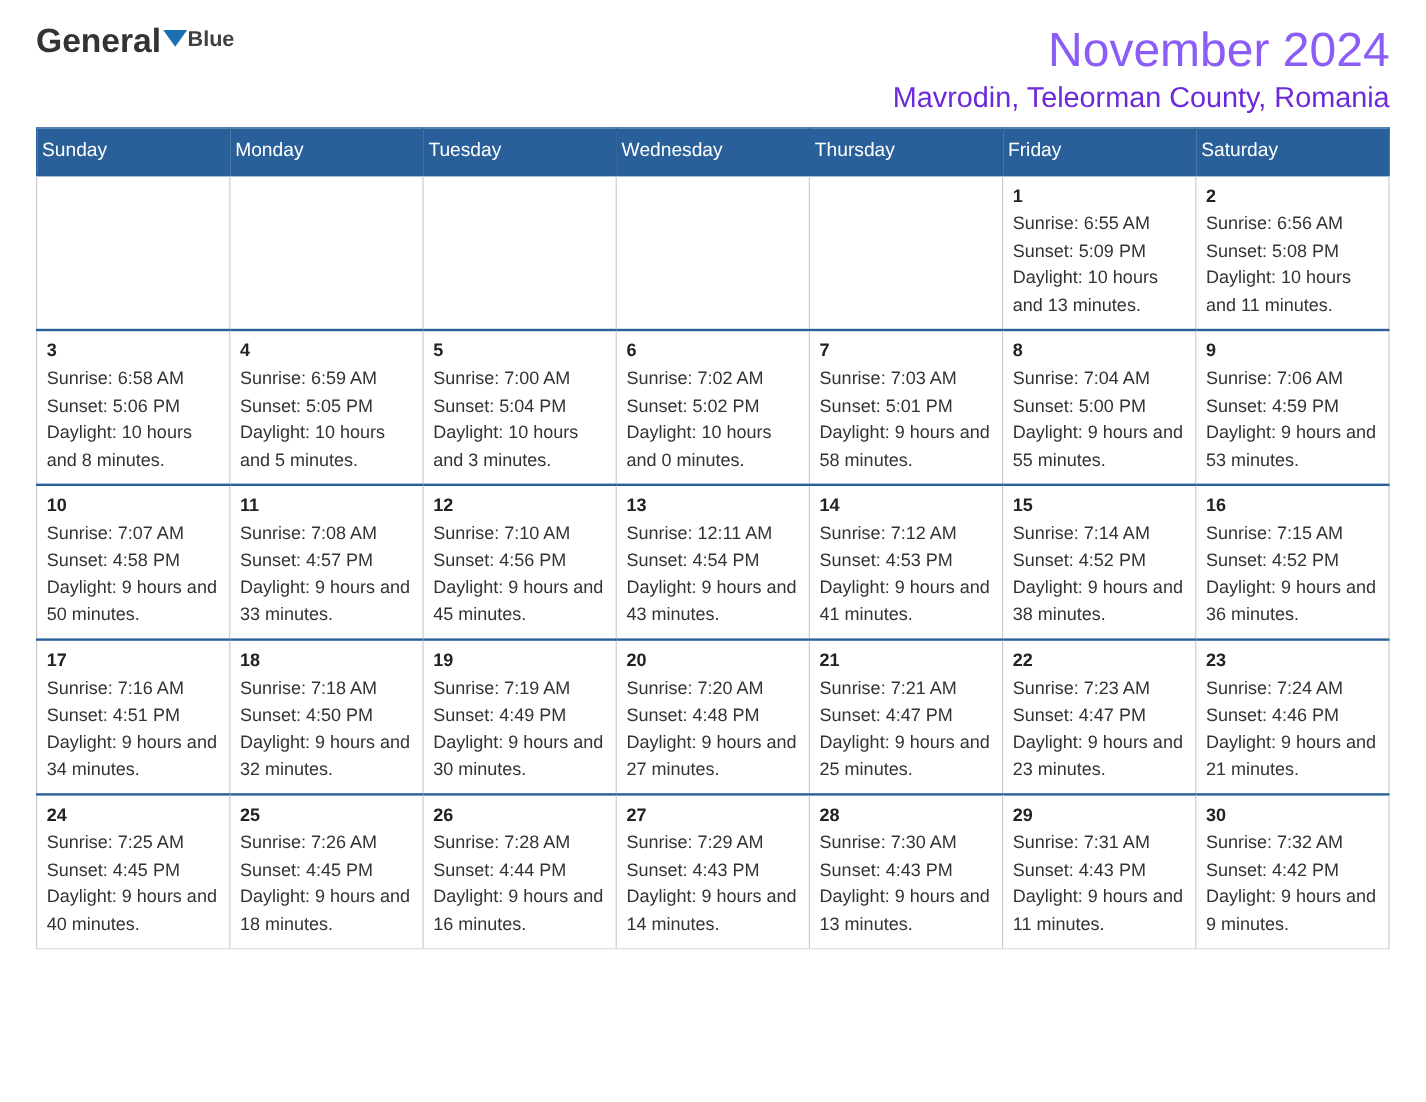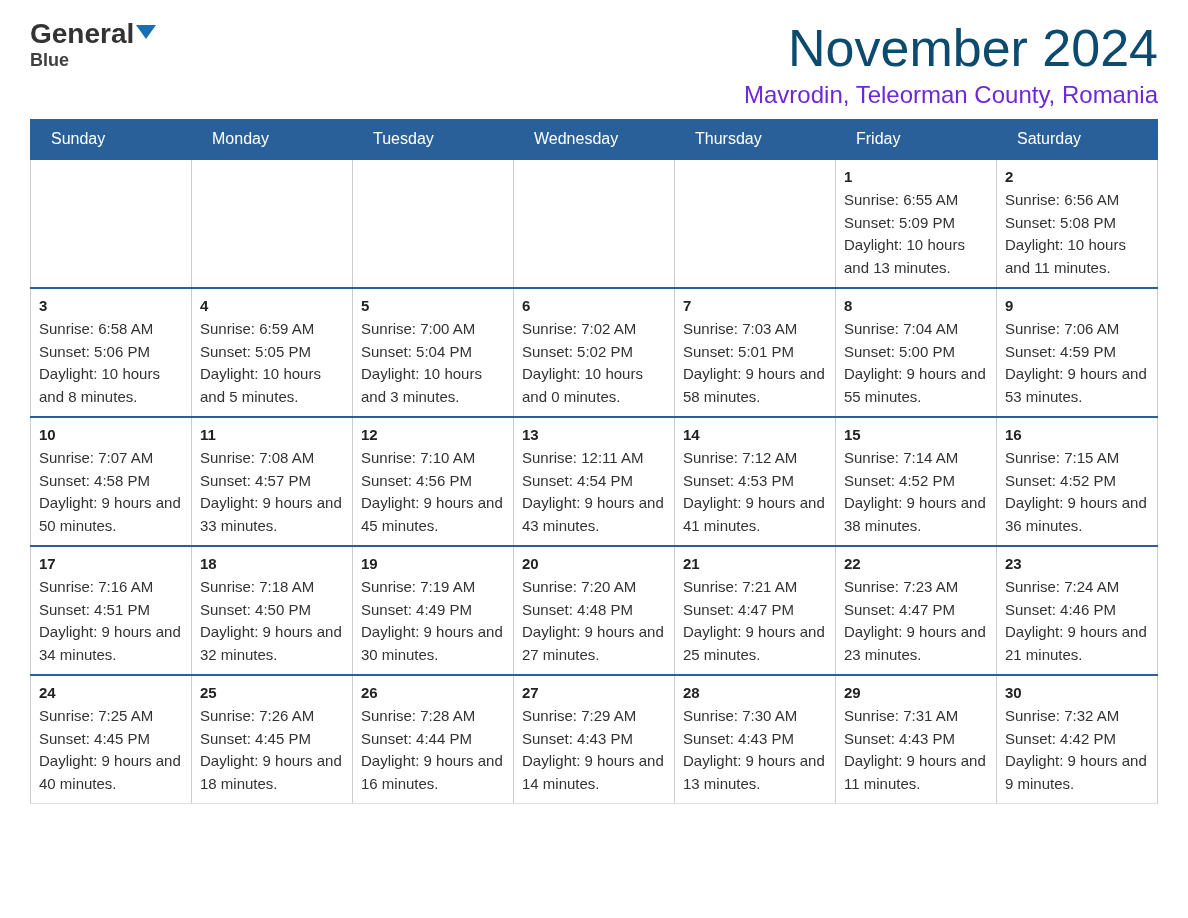--- a/index.html
+++ b/index.html
@@ -12,21 +12,20 @@
       padding: 20px 30px;
     }
     .header-area {
       display: flex;
       justify-content: space-between;
       align-items: flex-start;
       margin-bottom: 10px;
     }
     .logo-area {
       display: flex;
-      flex-direction: column;
       align-items: flex-start;
     }
     .logo-text {
       font-size: 28px;
       font-weight: bold;
       color: #333;
       line-height: 1;
     }
     .logo-triangle {
       display: inline-block;
@@ -43,39 +42,39 @@
     .logo-sub {
       color: #404040;
       font-size: 18px;
       font-weight: bold;
       margin-top: 2px;
     }
     .title-area {
       text-align: right;
     }
     .month-title {
-      font-size: 52px;
+      font-size: 40px;
       font-weight: normal;
-      color: #0c4a6e;
+      color: #8b5cf6;
       line-height: 1.1;
     }
     .location-title {
       font-size: 24px;
       color: #6d28d9;
       margin-top: 4px;
     }
     .calendar-table {
       width: 100%;
       border-collapse: collapse;
       margin-top: 10px;
     }
     .calendar-table th {
       background-color: #2a6099;
       color: #fff;
-      padding: 10px 20px;
+      padding: 10px 4px;
       text-align: left;
       font-size: 16px;
       font-weight: normal;
       border: 1px solid #2a6099;
     }
     .calendar-table td {
       vertical-align: top;
       padding: 8px;
       border: 1px solid #ccc;
       width: 14.28%;

